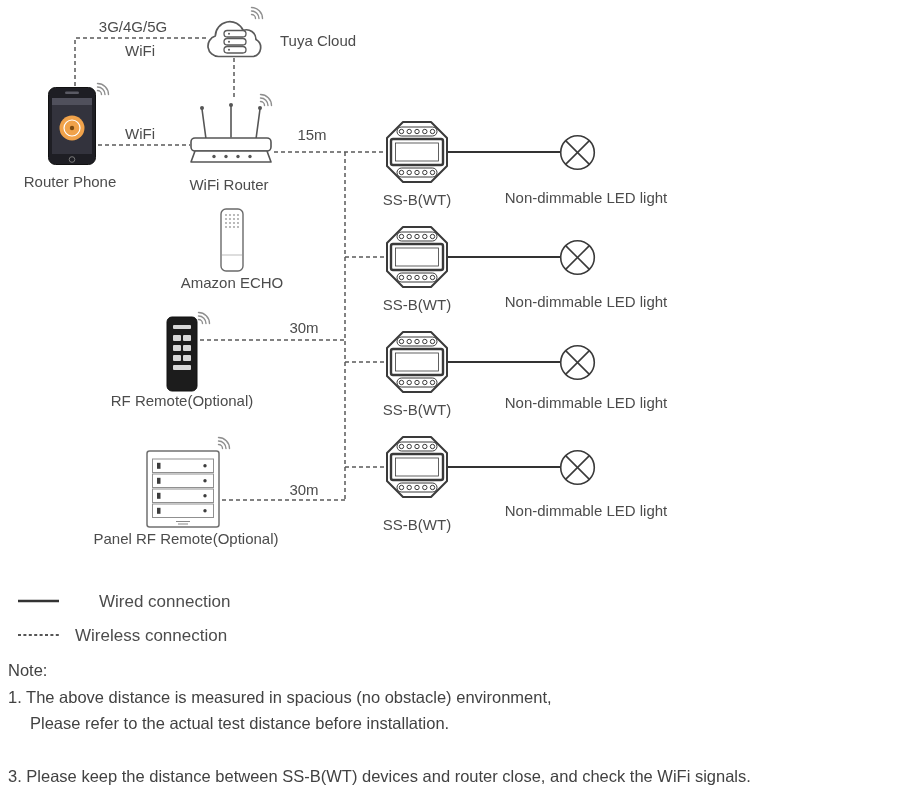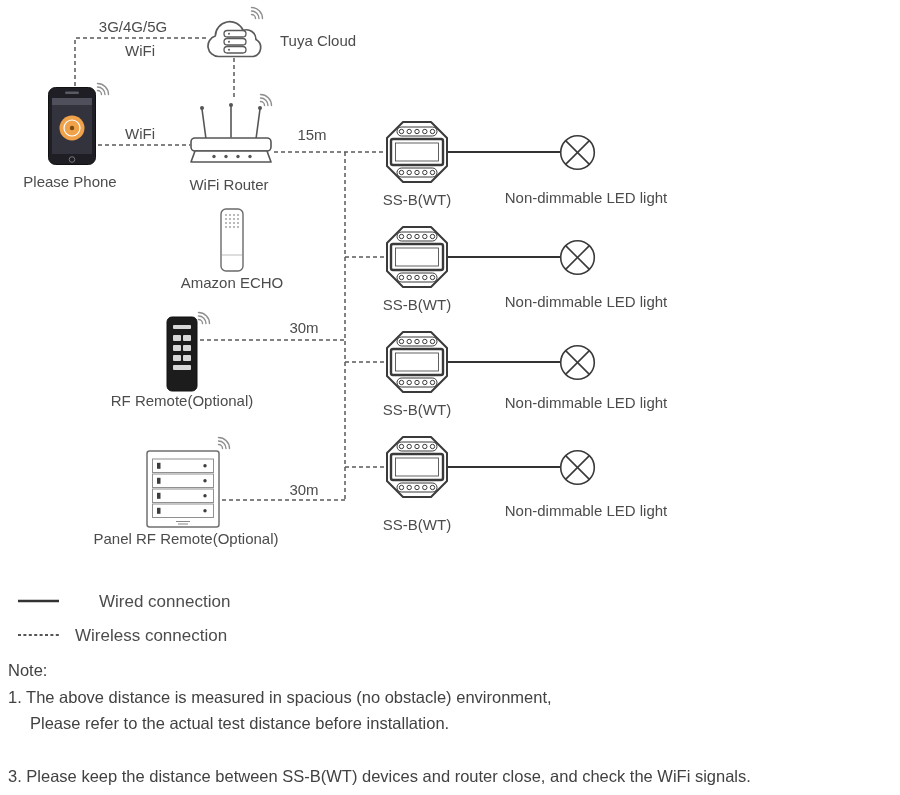--- a/index.html
+++ b/index.html
@@ -322,21 +322,21 @@
       <line x1="6.6" y1="6.6" x2="30.4" y2="30.4" stroke="#3a3a3a" stroke-width="1.6"></line>
       <line x1="30.4" y1="6.6" x2="6.6" y2="30.4" stroke="#3a3a3a" stroke-width="1.6"></line>
     </svg>
   </div>
 
   <div class="lbl center" style="left:133px; top:18px;">3G/4G/5G</div>
   <div class="lbl center" style="left:140px; top:42px;">WiFi</div>
   <div class="lbl" style="left:280px; top:32px;">Tuya Cloud</div>
   <div class="lbl center" style="left:140px; top:125px;">WiFi</div>
   <div class="lbl center" style="left:312px; top:126px;">15m</div>
-  <div class="lbl center" style="left:70px; top:173px;">Please Phone</div>
+  <div class="lbl center" style="left:70px; top:173px;">Router Phone</div>
   <div class="lbl center" style="left:229px; top:176px;">WiFi Router</div>
   <div class="lbl center" style="left:232px; top:274px;">Amazon ECHO</div>
   <div class="lbl center" style="left:304px; top:319px;">30m</div>
   <div class="lbl center" style="left:182px; top:392px;">RF Remote(Optional)</div>
   <div class="lbl center" style="left:304px; top:481px;">30m</div>
   <div class="lbl center" style="left:186px; top:530px;">Panel RF Remote(Optional)</div>
 
   <div class="lbl center" style="left:417px; top:191px;">SS-B(WT)</div>
   <div class="lbl center" style="left:417px; top:296px;">SS-B(WT)</div>
   <div class="lbl center" style="left:417px; top:401px;">SS-B(WT)</div>

